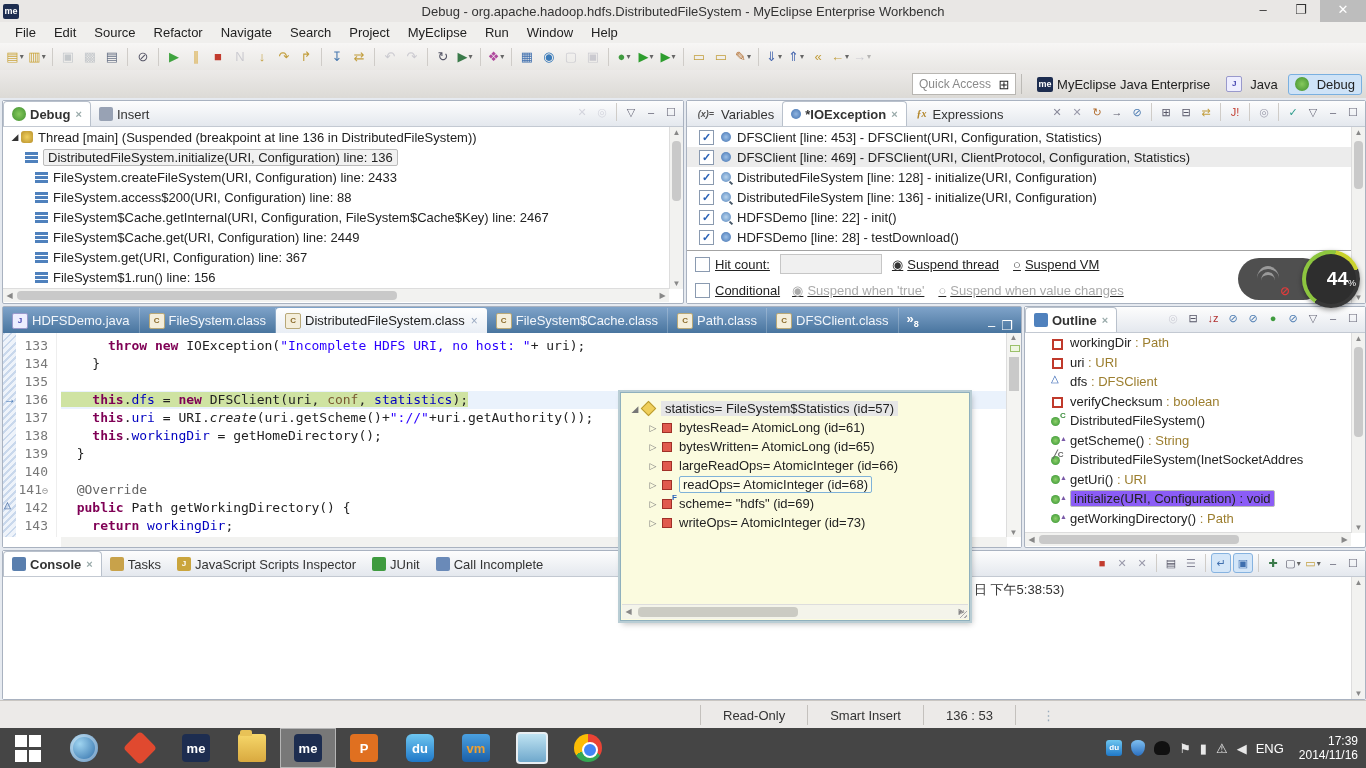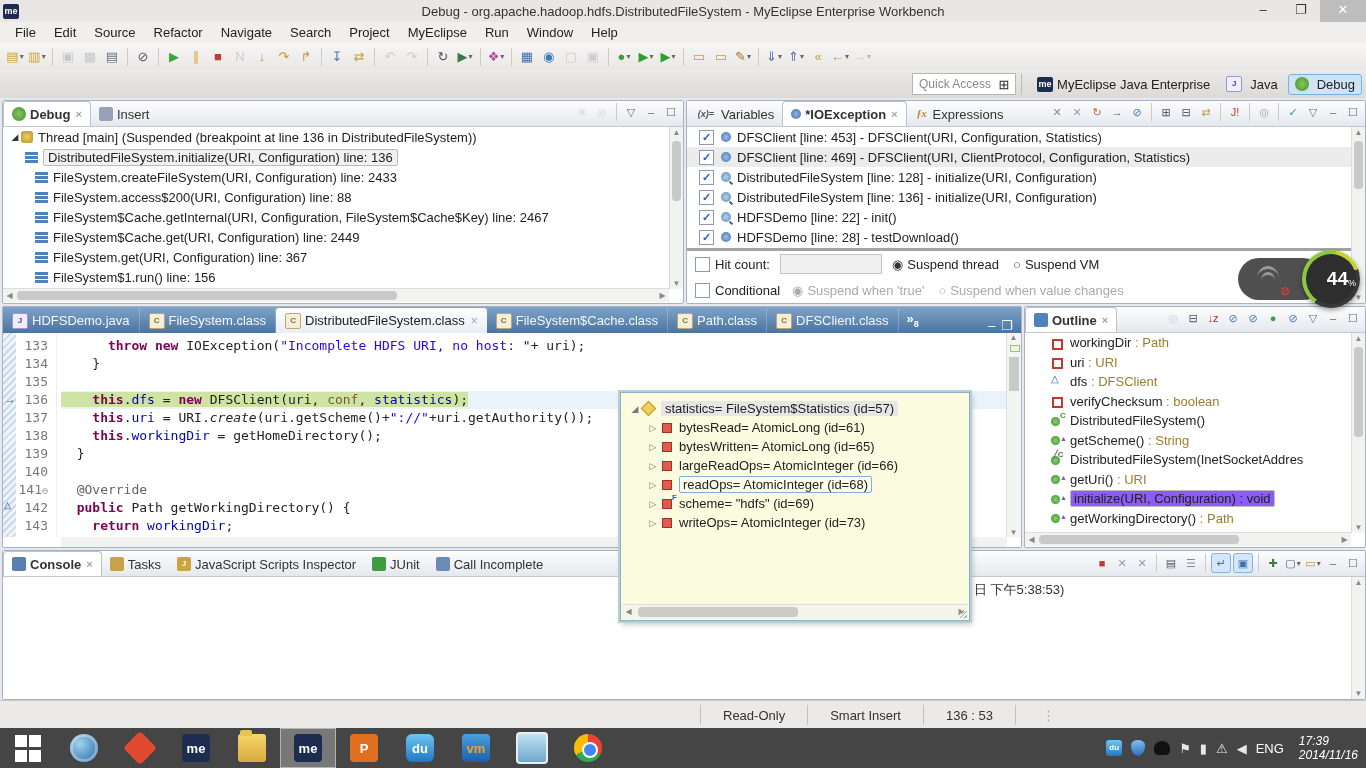--- a/index.html
+++ b/index.html
@@ -73,22 +73,22 @@
   .bpmag{width:10px;height:10px;border-radius:50%;background:radial-gradient(#b8d4ee,#5585bd);margin:0 6px 0 2px;flex:none;
     position:relative;}
   .bpmag::after{content:"";position:absolute;right:-2px;bottom:-2px;width:4px;height:2px;background:#456;transform:rotate(45deg);}
   
   .hscroll{position:absolute;left:0;right:14px;bottom:0;height:13px;background:#f2f2f0;border-top:1px solid #ddd;}
   .hthumb{position:absolute;top:2px;height:9px;background:#c9c9c9;border-radius:4px;}
   .vscroll{position:absolute;top:0;bottom:0;right:0;width:13px;background:#f2f2f0;border-left:1px solid #ddd;}
   .vthumb{position:absolute;left:2px;width:9px;background:#c9c9c9;border-radius:4px;}
   .sarr{position:absolute;color:#888;font-size:8px;width:13px;text-align:center;}
   
-  #bp-detail{position:absolute;left:0;right:14px;bottom:0;height:52px;background:#fff;border-top:3px solid #a3a3a3;
-    font-size:13px;}
+  #bp-detail{position:absolute;left:0;right:14px;bottom:0;height:52px;background:#fff;border-top:1px solid #a3a3a3;
+    font-size:13px;text-decoration:underline;}
   .radio{font-size:13px;color:#333;margin-right:4px;}
   .dis-t{color:#aaa;}
   
   #editor-tabbar{position:absolute;left:0;top:0;right:0;height:26px;
     background:linear-gradient(#7fa3c9,#49759f);display:flex;align-items:flex-end;color:#fff;}
   .etab{display:flex;align-items:center;height:25px;padding:0 9px;color:#f2f6fb;white-space:nowrap;
     border-right:1px solid rgba(255,255,255,.22);}
   .etab.active{background:linear-gradient(#fefefe,#e9eef5);color:#222;border-radius:3px 3px 0 0;border-right:none;}
   .etab .close{margin-left:6px;color:#98a8c0;font-size:12px;}
   #editor-body{position:absolute;left:0;top:26px;right:0;bottom:0;background:#fff;overflow:hidden;}
@@ -168,21 +168,21 @@
   .k-vm{background:linear-gradient(#4aa0e0,#1a5fa8);border-radius:4px;color:#f0a030;}
   .k-photo{background:linear-gradient(#bfe3f2,#6fa8cc);border:2px solid #e8eef2;}
   .k-chrome{border-radius:50%;background:conic-gradient(#ea4335 0 120deg,#34a853 120deg 240deg,#fbbc05 240deg 360deg);position:relative;}
   .k-chrome::after{content:"";position:absolute;left:8px;top:8px;width:12px;height:12px;border-radius:50%;background:#4285f4;border:2px solid #fff;}
   #tray{position:absolute;right:0;top:728px;height:40px;display:flex;align-items:center;gap:9px;padding-right:8px;color:#fff;}
   .tray-g{color:#e8e8e8;font-size:13px;}
   .du-sm{width:16px;height:16px;border-radius:3px;background:linear-gradient(#6ec6f0,#1f78c8);color:#fff;
     font:bold 8px/16px "Liberation Sans",sans-serif;text-align:center;}
   .shield{width:14px;height:16px;background:linear-gradient(#7fc0f0,#2a6fc0);border-radius:7px 7px 7px 7px / 5px 5px 10px 10px;}
   .dish{width:16px;height:14px;background:#111;border-radius:50% 50% 30% 30%;}
-  #clock{text-align:left;font-size:12px;line-height:14px;margin-left:6px;font-style:italic;}
+  #clock{text-align:right;font-size:12px;line-height:14px;margin-left:6px;}
   
   #gauge{position:absolute;left:1238px;top:250px;width:122px;height:58px;z-index:60;}
   #gauge-pill{position:absolute;left:0;top:8px;width:86px;height:42px;background:#3c3c3ce6;border-radius:21px;}
   .wifi{position:absolute;left:18px;top:8px;width:26px;height:20px;}
   .wifi i{position:absolute;border:2px solid #9a9a9a;border-bottom:none;border-left:none;border-right:none;border-radius:50%;}
   .wifi i:nth-child(1){left:1px;top:0;width:22px;height:22px;border-top:3px solid #9a9a9a;}
   .wifi i:nth-child(2){left:5px;top:6px;width:14px;height:14px;border-top:3px solid #9a9a9a;}
   .wifi-no{position:absolute;left:24px;top:18px;color:#e03c3c;font:bold 12px "DejaVu Sans",sans-serif;}
   #gauge-ring{position:absolute;right:0;top:0;width:58px;height:58px;border-radius:50%;
     background:conic-gradient(from -90deg,#8dc63f 0 100deg,#c9d22d 100deg 160deg,#383838 160deg 305deg,#8dc63f 305deg 360deg);

